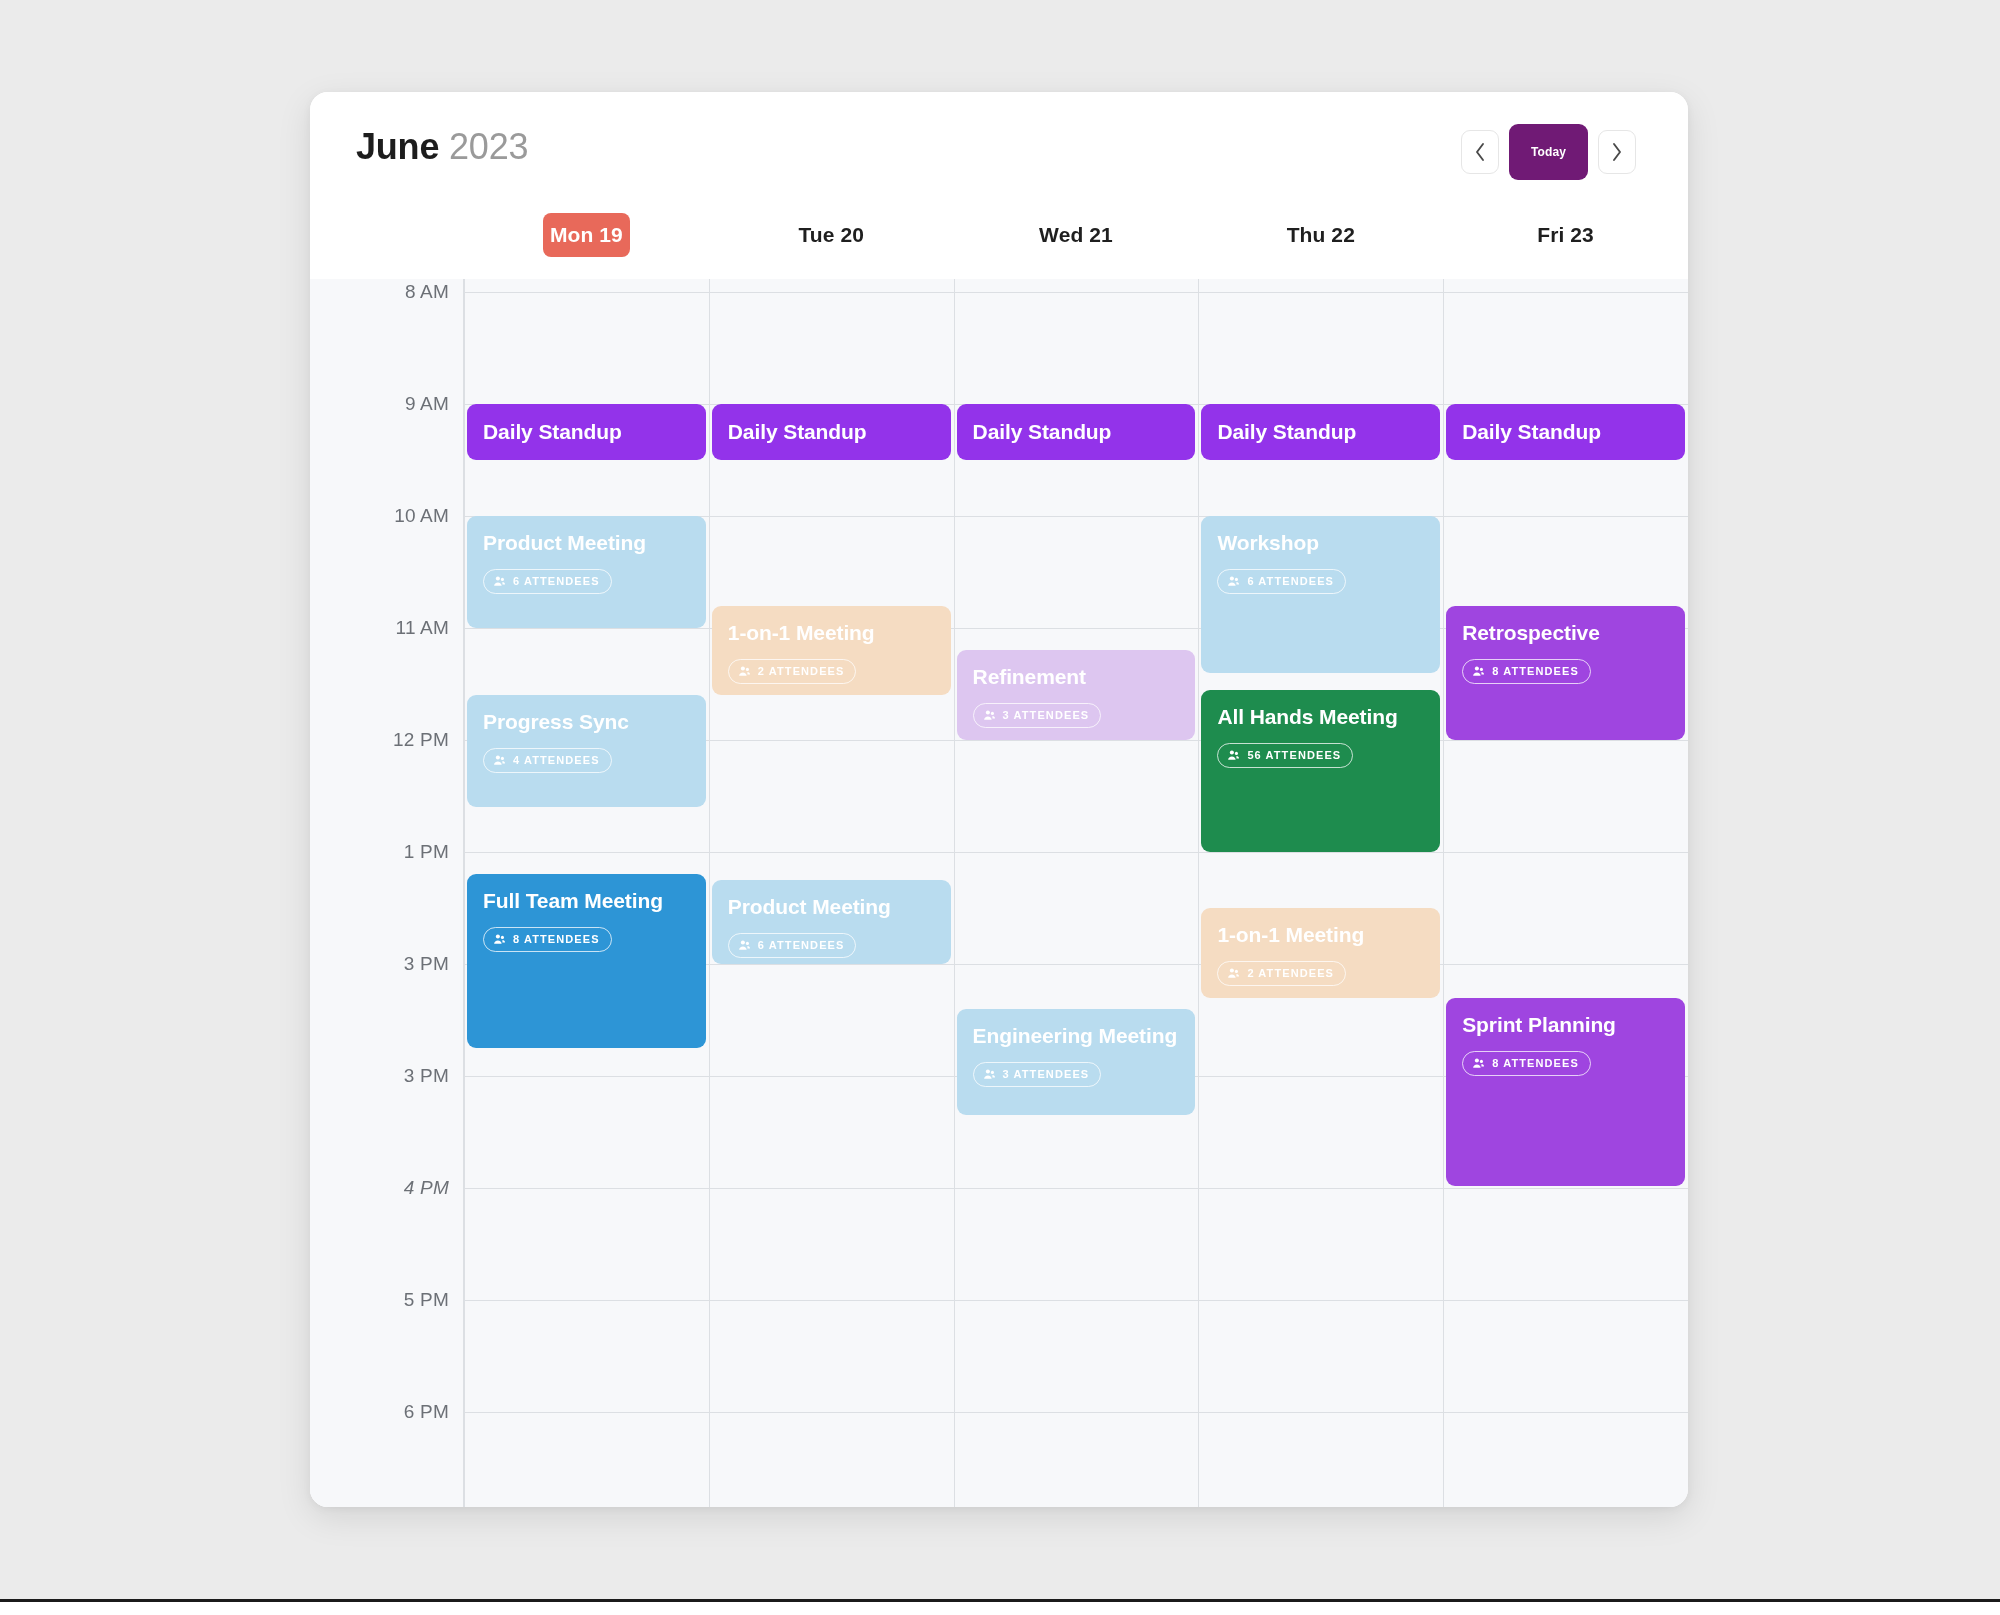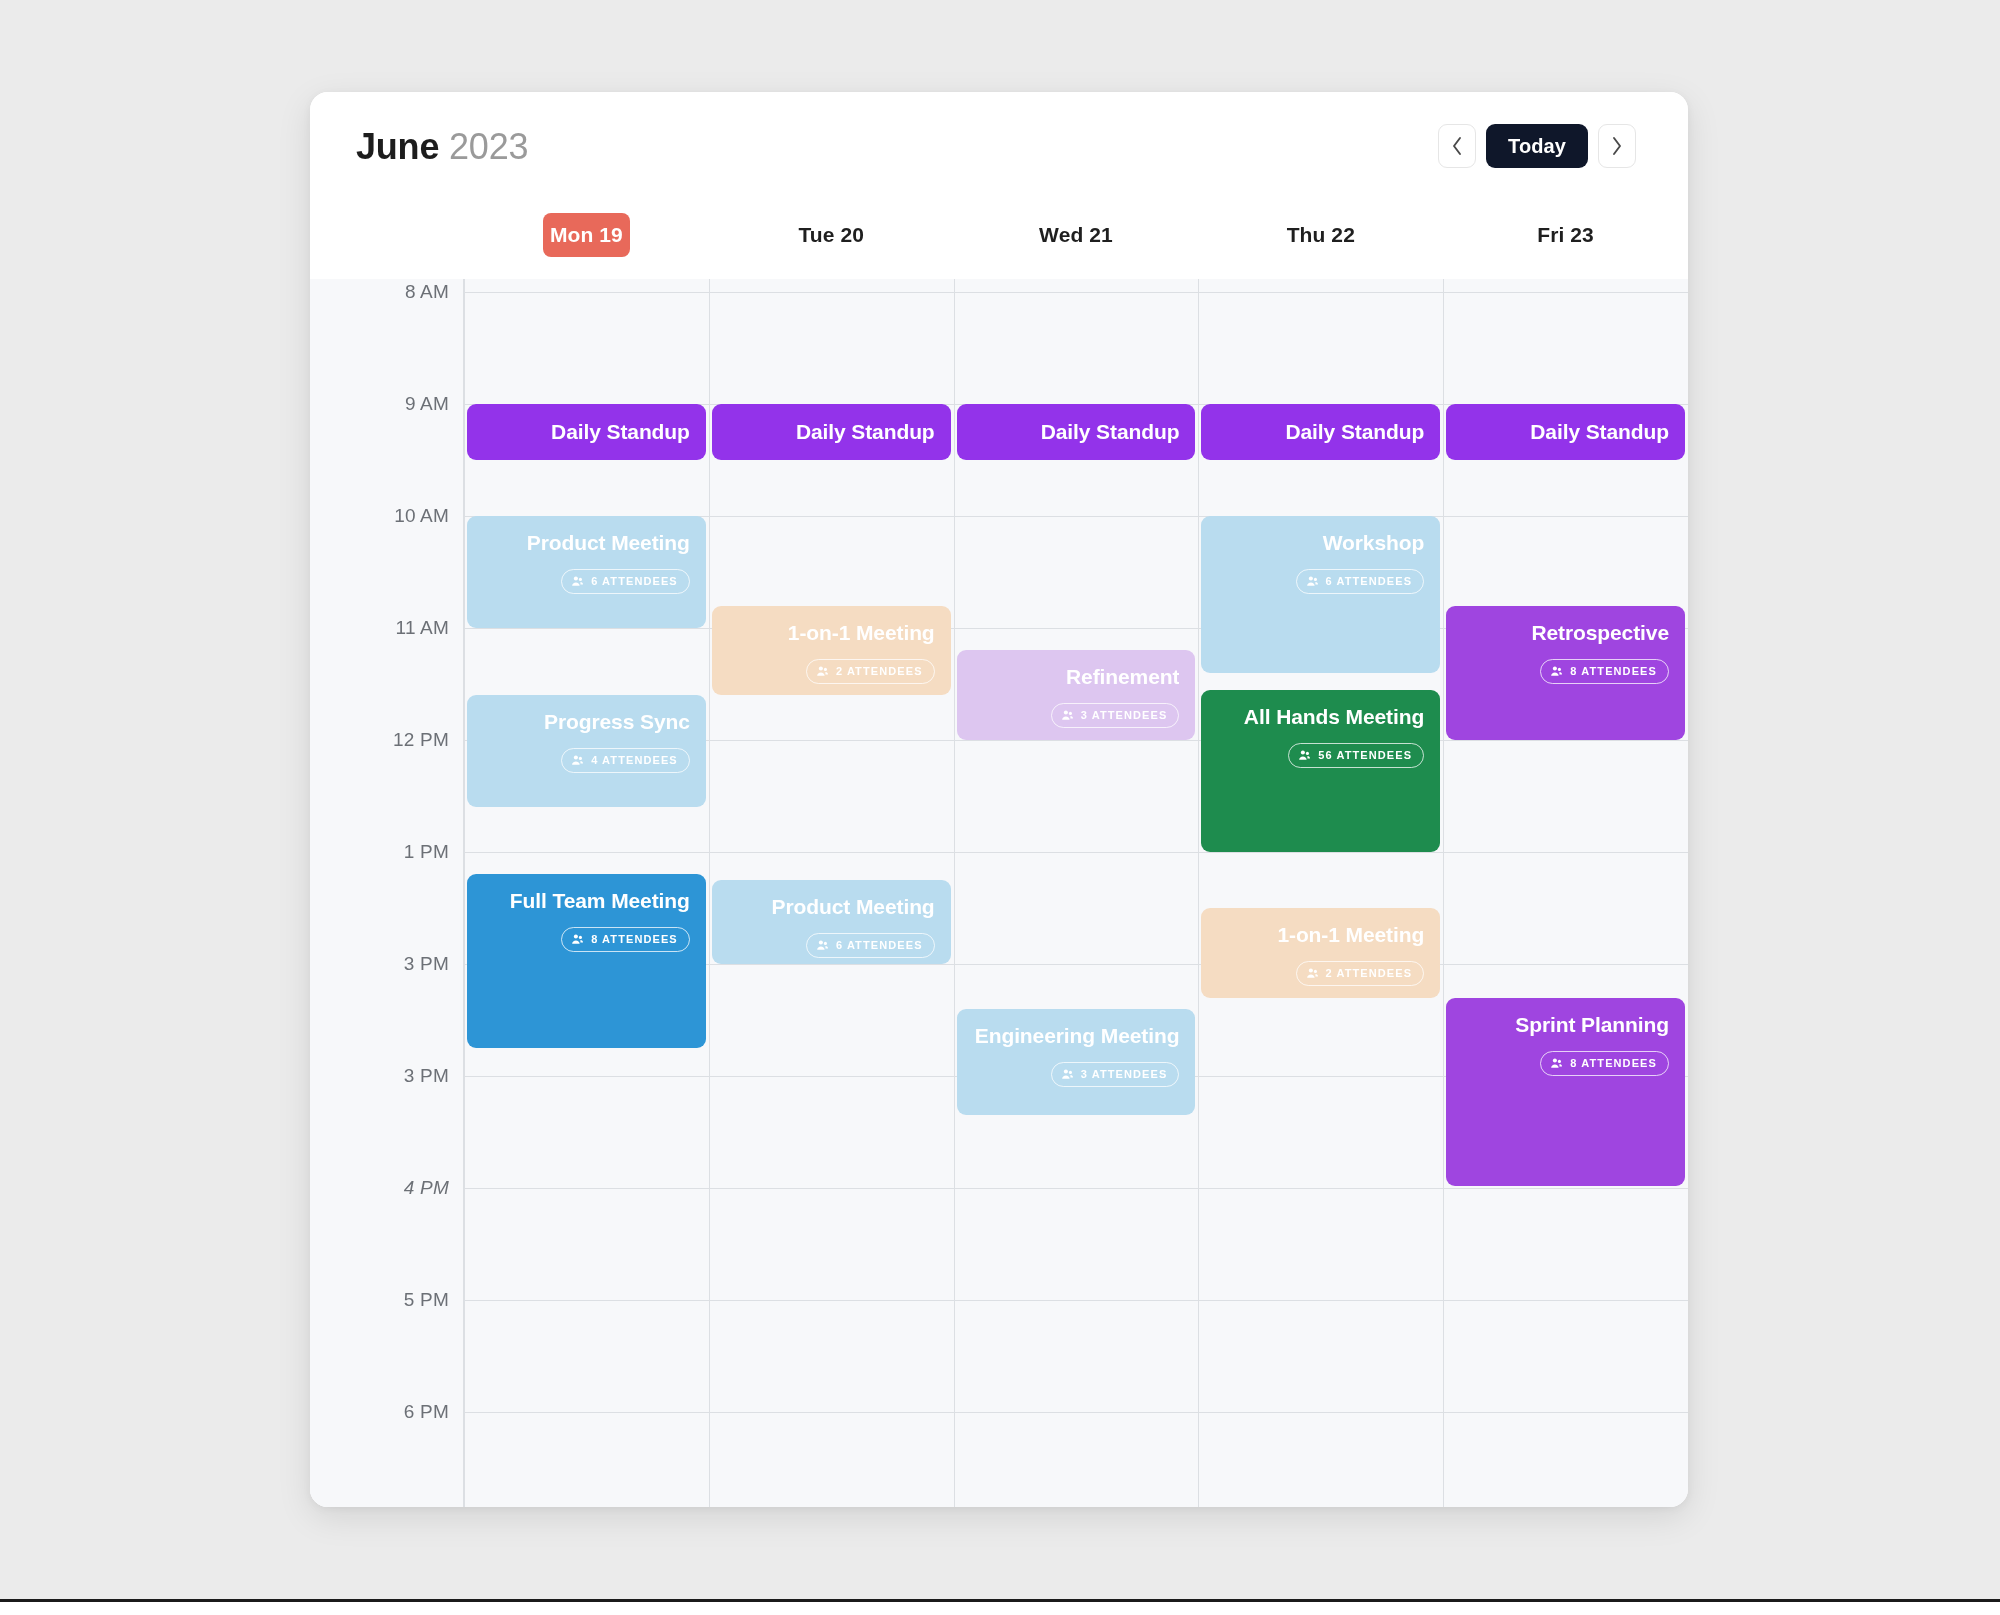--- a/index.html
+++ b/index.html
@@ -88,28 +88,28 @@
     border-radius: 9px;
     background: #fff;
     display: flex;
     align-items: center;
     justify-content: center;
     cursor: pointer;
   }
   .nav-arrow svg { display: block; }
 
   .today-btn {
-    height: 44px;
+    height: 56px;
     padding: 0 22px;
-    background: #0f172a;
+    background: #701a75;
     color: #ffffff;
     border: none;
     border-radius: 9px;
     font-family: "Liberation Sans", sans-serif;
-    font-size: 20px;
+    font-size: 12px;
     font-weight: 700;
     letter-spacing: 0.1px;
     cursor: pointer;
     display: flex;
     align-items: center;
   }
 
   
   .day-header-row {
     position: absolute;
@@ -205,21 +205,20 @@
     left: 0; top: 0; right: 0; bottom: 0;
   }
 
   .event {
     position: absolute;
     border-radius: 9px;
     padding: 14px 16px 4px 16px;
     overflow: hidden;
     cursor: pointer;
     color: #ffffff;
-    text-align: right;
   }
   .event-title {
     font-size: 21px;
     font-weight: 700;
     line-height: 26px;
     letter-spacing: -0.1px;
     white-space: nowrap;
     overflow: hidden;
     text-overflow: ellipsis;
   }

